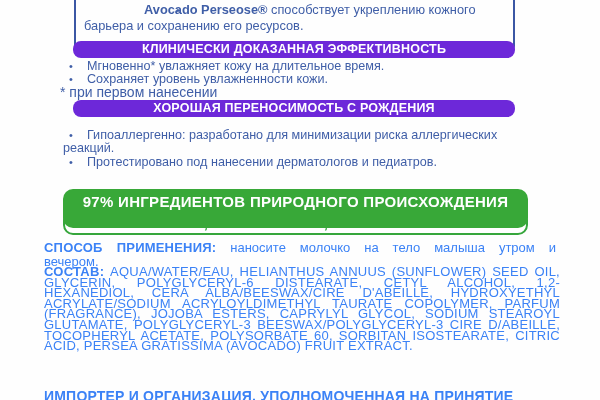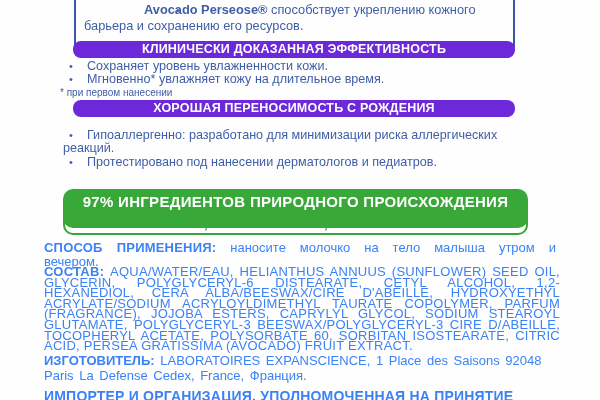--- a/index.html
+++ b/index.html
@@ -29,21 +29,21 @@
   }
   .banner.b1{top:41px;}
   .banner.b2{top:100px;}
   
   .blist{position:absolute;left:63px;width:452px;font-size:12.6px;line-height:13.4px;color:#3f5ea7;}
   .blist.l1{top:60px;}
   .blist.l2{top:120px;margin-top:9px;}
   .bullet-item{margin:0;}
   .dot{display:inline-block;width:24px;padding-left:6px;box-sizing:border-box;font-size:11px;}
   .footnote{
-    position:absolute;left:60px;top:87px;font-size:10px;color:#3f5ea7;line-height:11px;
+    position:absolute;left:60px;top:87px;font-size:14px;color:#3f5ea7;line-height:11px;
   }
   
   .claim-outline{
     position:absolute;left:63px;top:162px;width:461px;height:21px;
     border:2px solid #36a63c;border-radius:10px;background:#ffffff;
     color:#2ea43a;font-weight:700;font-size:15px;line-height:21px;text-align:center;
     letter-spacing:.2px;
     margin-top:48px;
   }
   .claim-fill{
@@ -75,38 +75,37 @@
 </head>
 <body>
 
 <div class="label-root">
 
   <div class="intro-box"><span class="dot" style="width:14px;padding-left:0;">•</span><b>Avocado Perseose®</b> <span>способствует укреплению кожного барьера и сохранению его ресурсов.</span></div>
 
   <div class="banner b1">КЛИНИЧЕСКИ ДОКАЗАННАЯ ЭФФЕКТИВНОСТЬ</div>
 
   <div class="blist l1">
+    <p class="bullet-item"><span class="dot">•</span><span>Мгновенно* увлажняет кожу на длительное время.</span></p>
     <p class="bullet-item"><span class="dot">•</span><span>Сохраняет уровень увлажненности кожи.</span></p>
-    <p class="bullet-item"><span class="dot">•</span><span>Мгновенно* увлажняет кожу на длительное время.</span></p>
   </div>
 
   <div class="footnote">* при первом нанесении</div>
 
   <div class="banner b2">ХОРОШАЯ ПЕРЕНОСИМОСТЬ С РОЖДЕНИЯ</div>
 
   <div class="blist l2">
     <p class="bullet-item"><span class="dot">•</span><span>Гипоаллергенно: разработано для минимизации риска аллергических реакций.</span></p>
     <p class="bullet-item"><span class="dot">•</span><span>Протестировано под нанесении дерматологов и педиатров.</span></p>
   </div>
 
   <div class="claim-outline">0% ПАРАБЕНОВ, 0% ФТАЛАТОВ, 0% ФЕНОКСИЭТАНОЛА</div>
 
   <div class="claim-fill">97% ИНГРЕДИЕНТОВ ПРИРОДНОГО ПРОИСХОЖДЕНИЯ</div>
 
   <div class="para usage"><b>СПОСОБ ПРИМЕНЕНИЯ:</b> <span>наносите молочко на тело малыша утром и вечером.</span></div>
 
   <div class="para composition"><b>СОСТАВ:</b> <span>AQUA/WATER/EAU, HELIANTHUS ANNUUS (SUNFLOWER) SEED OIL, GLYCERIN, POLYGLYCERYL-6 DISTEARATE, CETYL ALCOHOL, 1,2-HEXANEDIOL, CERA ALBA/BEESWAX/CIRE D'ABEILLE, HYDROXYETHYL ACRYLATE/SODIUM ACRYLOYLDIMETHYL TAURATE COPOLYMER, PARFUM (FRAGRANCE), JOJOBA ESTERS, CAPRYLYL GLYCOL, SODIUM STEAROYL GLUTAMATE, POLYGLYCERYL-3 BEESWAX/POLYGLYCERYL-3 CIRE D/ABEILLE, TOCOPHERYL ACETATE, POLYSORBATE 60, SORBITAN ISOSTEARATE, CITRIC ACID, PERSEA GRATISSIMA (AVOCADO) FRUIT EXTRACT.</span></div>
 
-  <div class="para manufacturer"><b>ИЗГОТОВИТЕЛЬ:</b> <span>LABORATOIRES EXPANSCIENCE, 1 Place des Saisons 92048 Paris La Defense Cedex, France, Франция.</span></div>
 
   <div class="para importer">ИМПОРТЕР И ОРГАНИЗАЦИЯ, УПОЛНОМОЧЕННАЯ НА ПРИНЯТИЕ</div>
 
 </div>
 
 </body></html>

